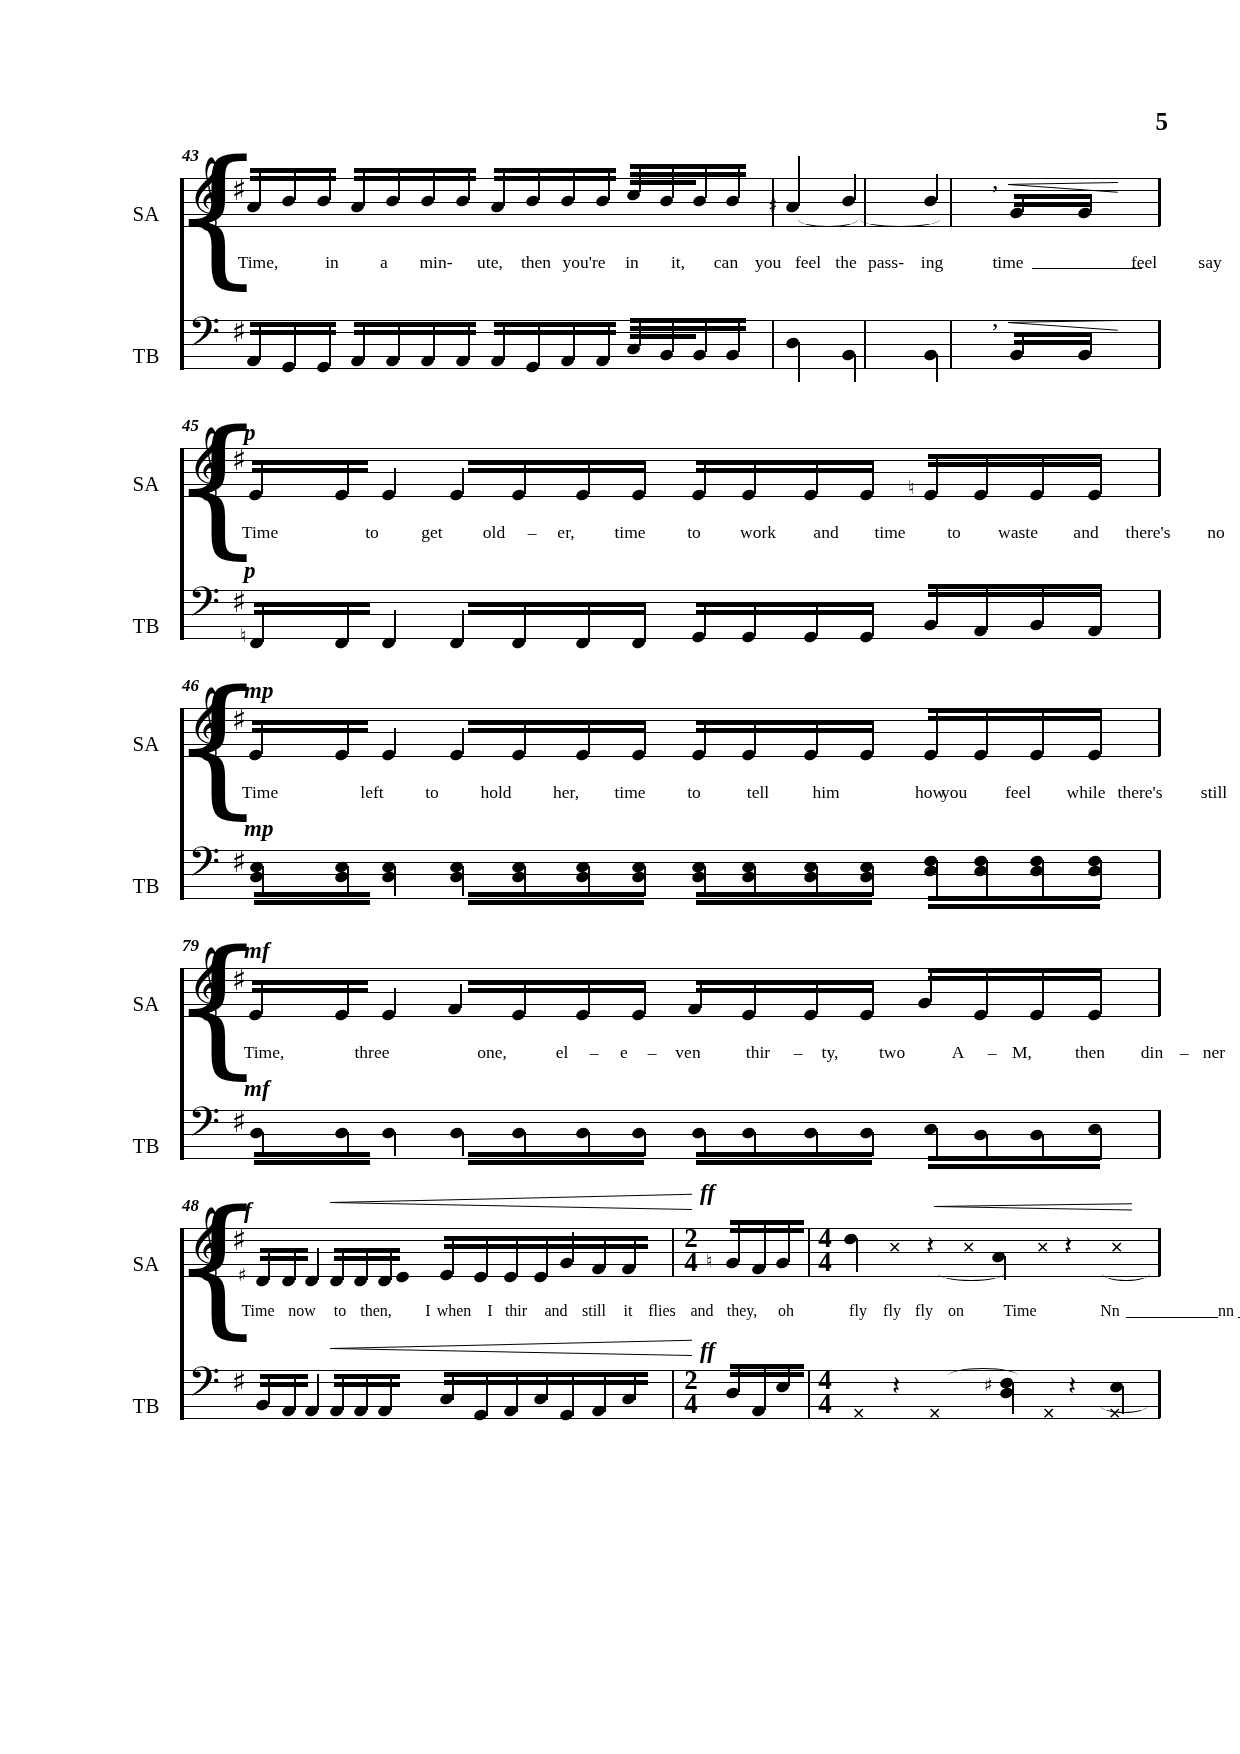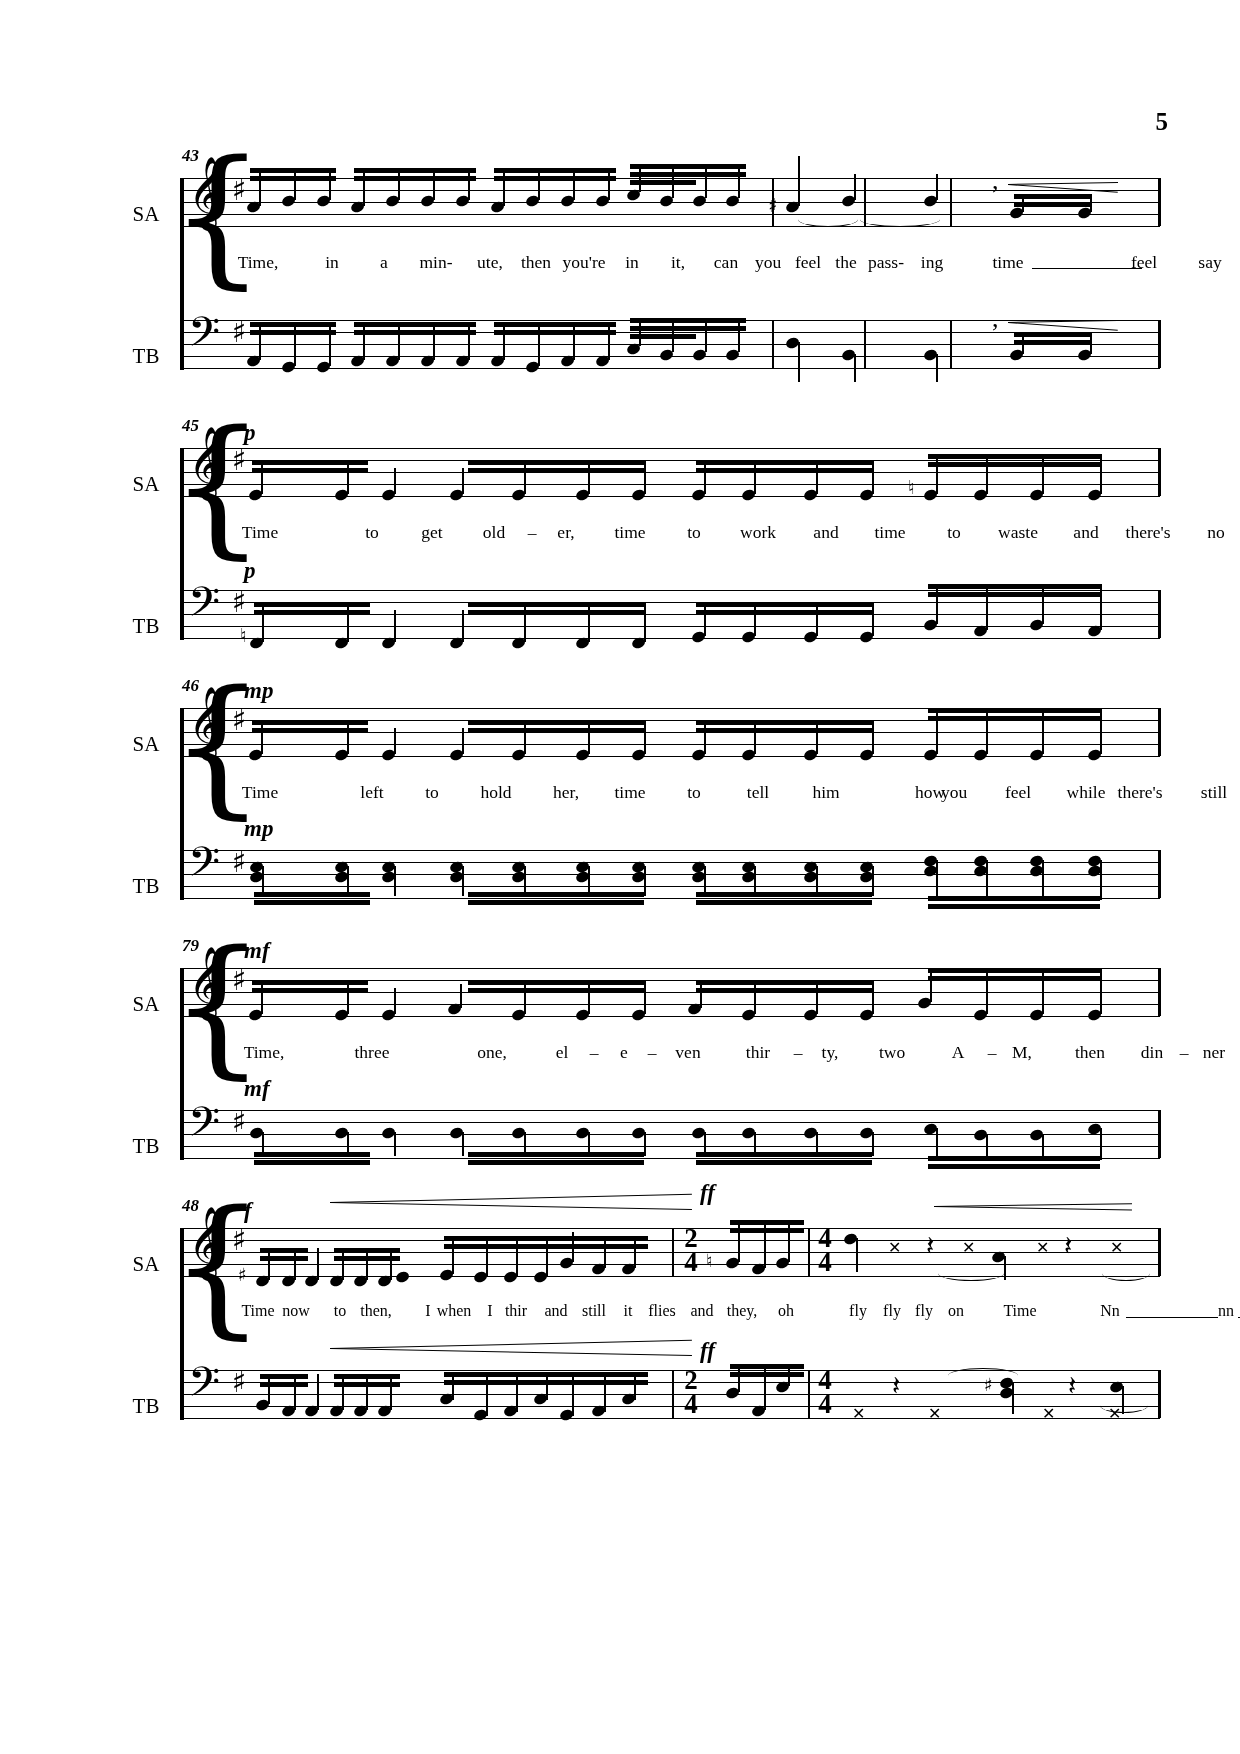--- a/index.html
+++ b/index.html
@@ -953,21 +953,21 @@
       <div class="rest" style="left:972px;top:4px;">𝄽</div>
       <div class="xhead" style="left:1018px;top:12px;">✕</div>
       <div class="slur" style="left:846px;top:38px;width:66px;"></div>
       <div class="slur" style="left:1010px;top:38px;width:48px;"></div>
 
       <div class="endbar" style="left:1066px;top:0px;height:48px;"></div>
     </div>
 
     <div class="lyrics" style="left:88px;top:92px;width:980px;height:24px;font-size:16px;">
       <span class="lyric-word" style="left:78px;">Time</span>
-      <span class="lyric-word" style="left:116px;">now</span>
+      <span class="lyric-word" style="left:122px;">now</span>
       <span class="lyric-word" style="left:160px;">to</span>
       <span class="lyric-word" style="left:196px;">then,</span>
       <span class="lyric-word" style="left:248px;">I</span>
       <span class="lyric-word" style="left:274px;">when</span>
       <span class="lyric-word" style="left:310px;">I</span>
       <span class="lyric-word" style="left:336px;">thir</span>
       <span class="lyric-word" style="left:376px;">and</span>
       <span class="lyric-word" style="left:414px;">still</span>
       <span class="lyric-word" style="left:448px;">it</span>
       <span class="lyric-word" style="left:482px;">flies</span>

